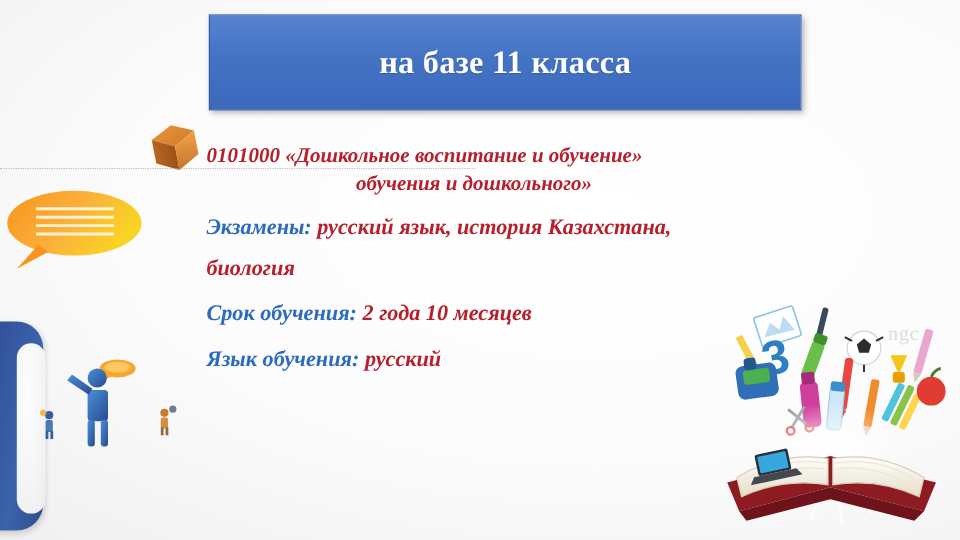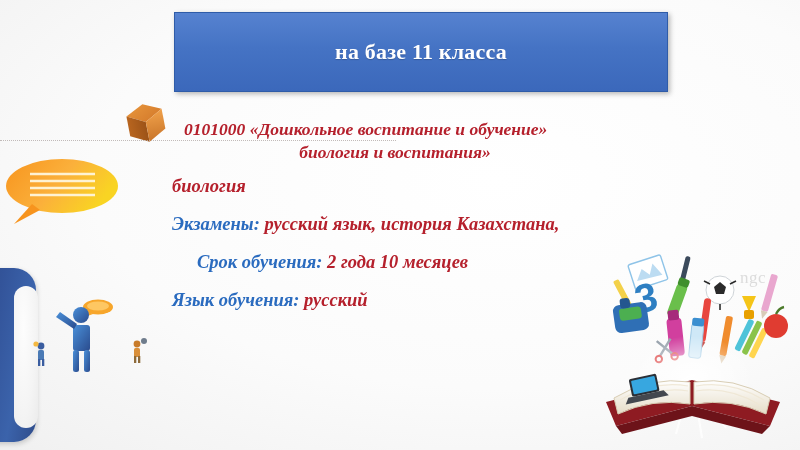--- a/index.html
+++ b/index.html
@@ -16,47 +16,47 @@
   
   #title-banner{
     position:absolute;left:174px;top:12px;width:494px;height:80px;
     background:linear-gradient(180deg,#5682d0 0%,#4573c4 45%,#3b68bb 100%);
     border:1px solid #2f5ca8;
     box-shadow:2px 2px 5px rgba(0,0,0,.28);
     display:flex;flex-direction:column;align-items:center;justify-content:center;
     box-sizing:border-box;
   }
   .banner-line{
-    color:#ffffff;font-weight:bold;font-size:22px;line-height:34px;
+    color:#ffffff;font-weight:bold;font-size:27px;line-height:34px;
     white-space:nowrap;letter-spacing:.2px;
     text-shadow:0 1px 1px rgba(0,0,0,.20);
   }
   
   #text-block{
     position:absolute;left:172px;top:118px;width:470px;
   }
   .code-line{
     color:#b5202c;font-weight:bold;font-style:italic;
     font-size:17.5px;line-height:23px;white-space:nowrap;
   }
-  #code-line-1{position:relative;margin-left:12px;}
+  #code-line-1{position:relative;}
   #code-underline{
     position:absolute;left:0;top:140px;width:396px;height:0;
     border-top:1px dotted #b8b0ae;opacity:.85;
   }
   .code-line.indent{text-align:center;padding-right:24px;}
   .info-line{
     font-size:18.5px;font-style:italic;font-weight:bold;
     line-height:24px;white-space:nowrap;
   }
   .lbl{color:#2a6bbf;}
   .val{color:#b5202c;}
   #row-exam{margin-top:14px;}
   #row-exam2{margin-top:10px;}
-  #row-term{margin-top:14px;margin-left:25px;}
+  #row-term{margin-top:14px;}
   #row-lang{margin-top:14px;font-style:italic;}
 
   
   #cube{position:absolute;left:124px;top:101px;width:44px;height:44px;transform:rotate(-11deg);}
   
   #speech-bubble{position:absolute;left:2px;top:152px;width:118px;height:82px;}
   
   #blue-pillar{
     position:absolute;left:-34px;top:268px;width:70px;height:174px;
     border-radius:22px;
@@ -108,28 +108,28 @@
         </linearGradient>
       </defs>
       <polygon points="4,12 22,3 40,11 22,21" fill="url(#cubeTop)"></polygon>
       <polygon points="4,12 22,21 22,41 4,32" fill="url(#cubeSide)"></polygon>
       <polygon points="22,21 40,11 40,31 22,41" fill="url(#cubeFront)"></polygon>
     </svg>
   </div>
 
   <div id="text-block">
     <div class="code-line" id="code-line-1">0101000 «Дошкольное воспитание и обучение»</div>
-    <div class="code-line indent">биология и воспитания»</div>
-
-    <div class="info-line" id="row-exam2">
-      <span class="val">биология</span>
-    </div>
+    <div class="code-line indent">обучения и дошкольного»</div>
+
     <div class="info-line" id="row-exam">
       <span class="lbl">Экзамены: </span>
       <span class="val">русский язык, история Казахстана,</span>
+    </div>
+    <div class="info-line" id="row-exam2">
+      <span class="val">биология</span>
     </div>
     <div class="info-line" id="row-term">
       <span class="lbl">Срок обучения: </span>
       <span class="val">2 года  10 месяцев</span>
     </div>
     <div class="info-line" id="row-lang">
       <span class="lbl">Язык обучения: </span>
       <span class="val">русский</span>
     </div>
   </div>

